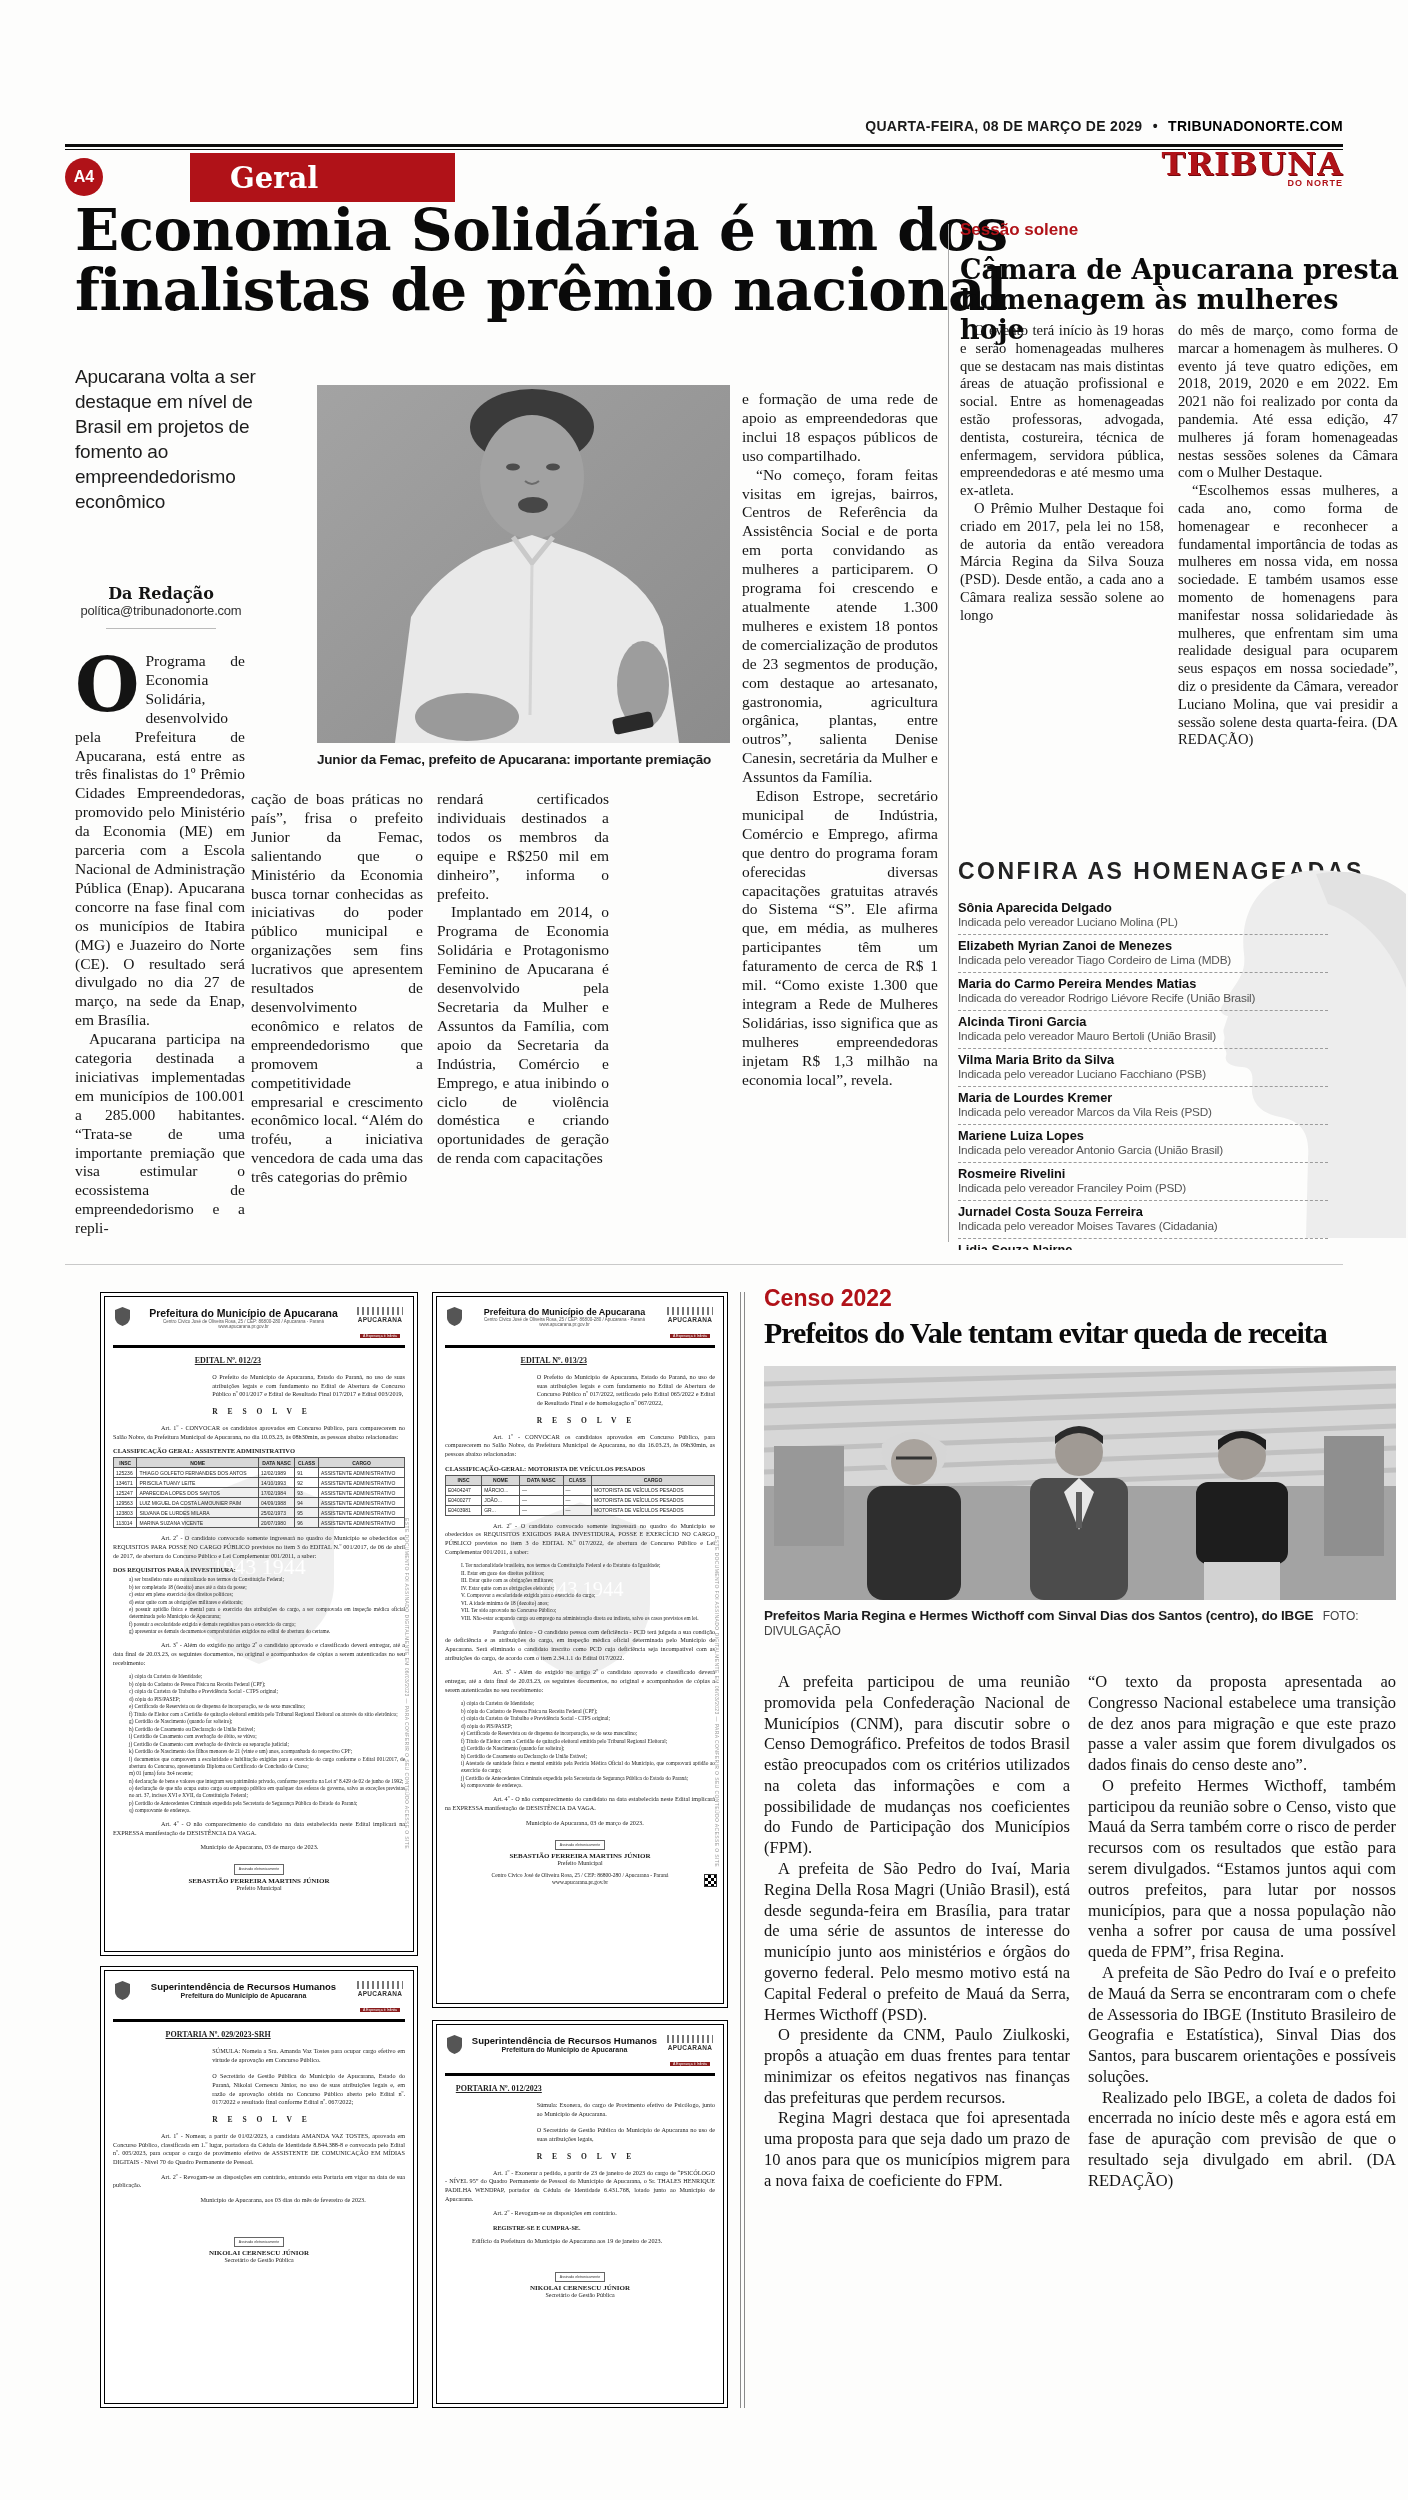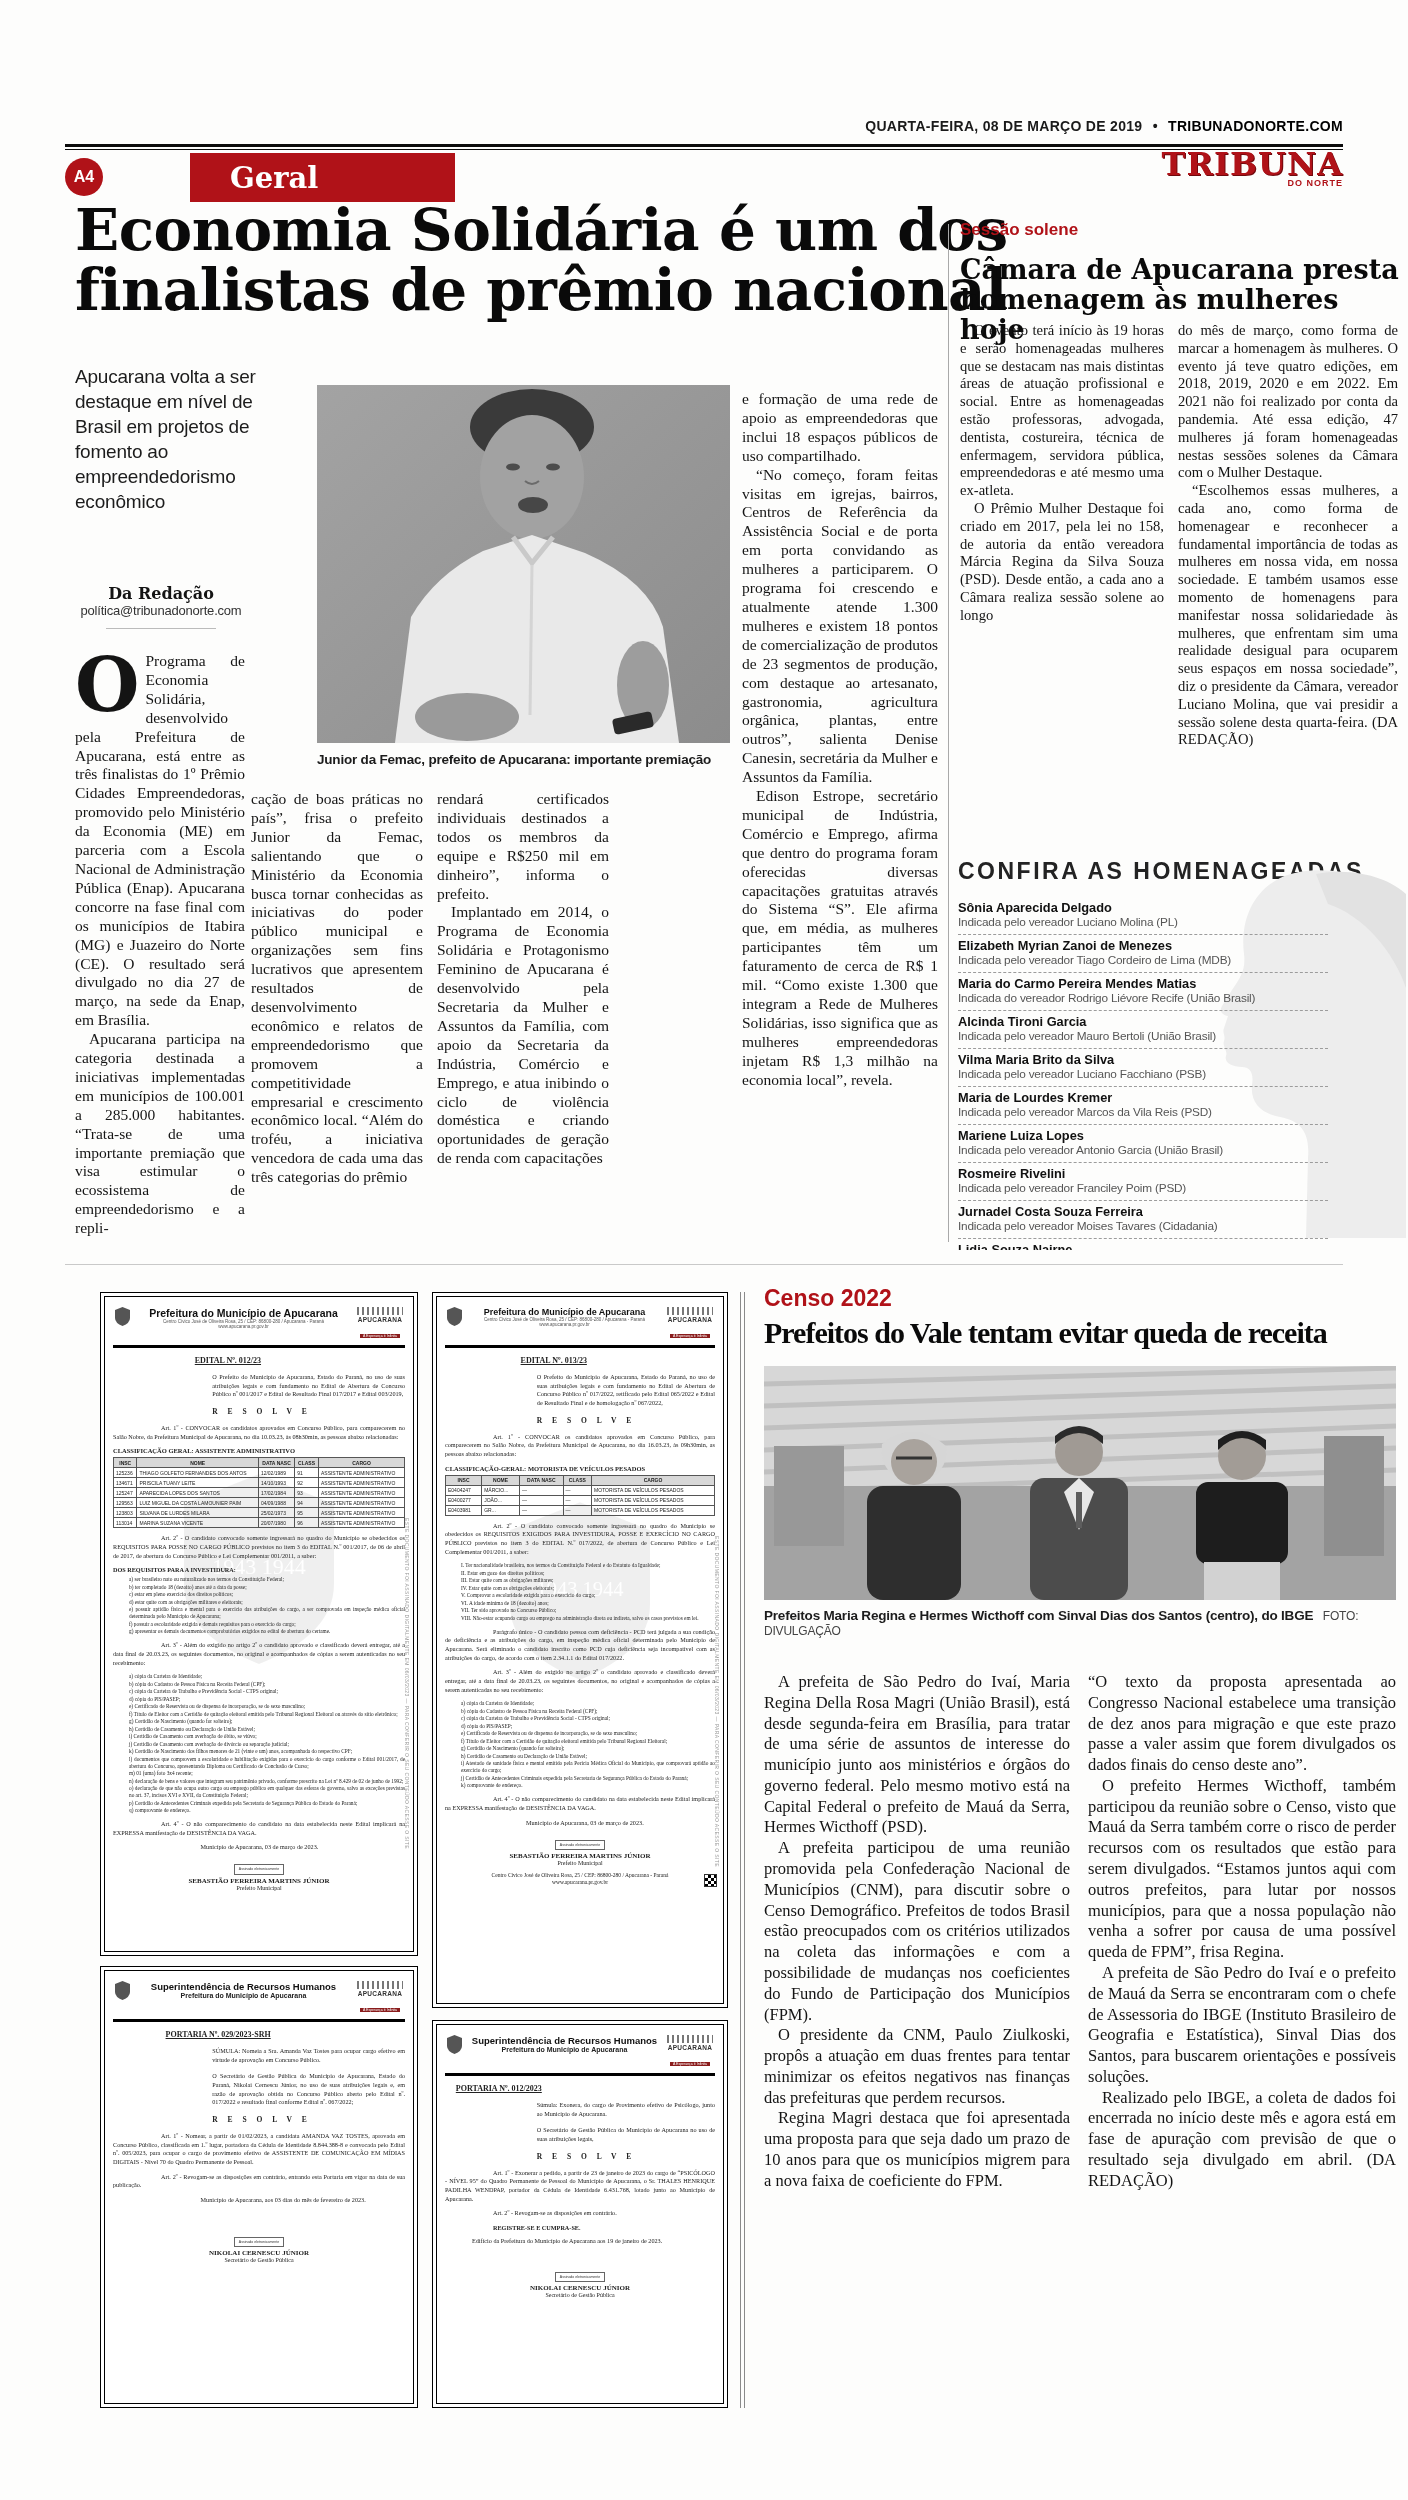--- a/index.html
+++ b/index.html
@@ -81,21 +81,21 @@
   .apulogo .sky{height:8px;width:46px;background:repeating-linear-gradient(90deg,#777 0 2px,transparent 2px 5px);margin:0 auto 1px;}
   .apulogo .t{font-family:"Liberation Sans",sans-serif;font-weight:bold;font-size:6.5px;color:#333;letter-spacing:.3px;}
   .apulogo .b{display:inline-block;background:#8a1c1c;color:#fff;font-size:3.5px;padding:0 3px;font-family:"Liberation Sans",sans-serif;}
 </style>
 </head>
 <body>
 
 <div class="page">
 
   <div class="abs dateline" style="right:65px;top:118px;">
-    <span>QUARTA-FEIRA, 08 DE MARÇO DE 2019</span>
+    <span>QUARTA-FEIRA, 08 DE MARÇO DE 2029</span>
     <span style="margin:0 6px;">•</span>
     <span class="site">TRIBUNADONORTE.COM</span>
   </div>
   <div class="abs toprule" style="left:65px;top:144px;width:1278px;"></div>
   <div class="abs badge" style="left:65px;top:158px;">A4</div>
   <div class="abs sectionbox" style="left:190px;top:153px;width:265px;height:49px;padding-left:40px;">
     <span>Geral</span>
   </div>
   <div class="abs logo" style="right:65px;top:150px;width:190px;">
     <div class="main">TRIBUNA</div>
@@ -567,22 +567,22 @@
       <rect x="432" y="116" width="92" height="82" rx="12" fill="#1d1d1d"></rect>
       <rect x="440" y="196" width="76" height="38" fill="#d2d2d2"></rect>
     </svg>
   </div>
   <div class="abs caption" style="left:764px;top:1608px;width:632px;">
     <span>Prefeitos Maria Regina e Hermes Wicthoff com Sinval Dias dos Santos (centro), do IBGE</span>
     <span class="credit" style="margin-left:6px;">FOTO: DIVULGAÇÃO</span>
   </div>
 
   <div class="abs bodycol big" style="left:764px;top:1672px;width:306px;height:650px;">
+    <p>A prefeita participou de uma reunião promovida pela Confederação Nacional de Municípios (CNM), para discutir sobre o Censo Demográfico. Prefeitos de todos Brasil estão preocupados com os critérios utilizados na coleta das informações e com a possibilidade de mudanças nos coeficientes do Fundo de Participação dos Municípios (FPM).</p>
     <p>A prefeita de São Pedro do Ivaí, Maria Regina Della Rosa Magri (União Brasil), está desde segunda-feira em Brasília, para tratar de uma série de assuntos de interesse do município junto aos ministérios e órgãos do governo federal. Pelo mesmo motivo está na Capital Federal o prefeito de Mauá da Serra, Hermes Wicthoff (PSD).</p>
-    <p>A prefeita participou de uma reunião promovida pela Confederação Nacional de Municípios (CNM), para discutir sobre o Censo Demográfico. Prefeitos de todos Brasil estão preocupados com os critérios utilizados na coleta das informações e com a possibilidade de mudanças nos coeficientes do Fundo de Participação dos Municípios (FPM).</p>
     <p>O presidente da CNM, Paulo Ziulkoski, propôs a atuação em duas frentes para tentar minimizar os efeitos negativos nas finanças das prefeituras que perdem recursos.</p>
     <p>Regina Magri destaca que foi apresentada uma proposta para que seja dado um prazo de 10 anos para que os municípios migrem para a nova faixa de coeficiente do FPM.</p>
   </div>
   <div class="abs bodycol big" style="left:1088px;top:1672px;width:308px;height:650px;">
     <p class="noind">“O texto da proposta apresentada ao Congresso Nacional estabelece uma transição de dez anos para migração e que este prazo passe a valer assim que forem divulgados os dados finais do censo deste ano”.</p>
     <p>O prefeito Hermes Wicthoff, também participou da reunião sobre o Censo, visto que Mauá da Serra também corre o risco de perder recursos com os resultados que estão para serem divulgados. “Estamos juntos aqui com outros prefeitos, para lutar por nossos municípios, para que a nossa população não venha a sofrer por causa de uma possível queda de FPM”, frisa Regina.</p>
     <p>A prefeita de São Pedro do Ivaí e o prefeito de Mauá da Serra se encontraram com o chefe de Assessoria do IBGE (Instituto Brasileiro de Geografia e Estatística), Sinval Dias dos Santos, para buscarem orientações e possíveis soluções.</p>
     <p>Realizado pelo IBGE, a coleta de dados foi encerrada no início deste mês e agora está em fase de apuração com previsão de que o resultado seja divulgado em abril. (DA REDAÇÃO)</p>
   </div>
 

